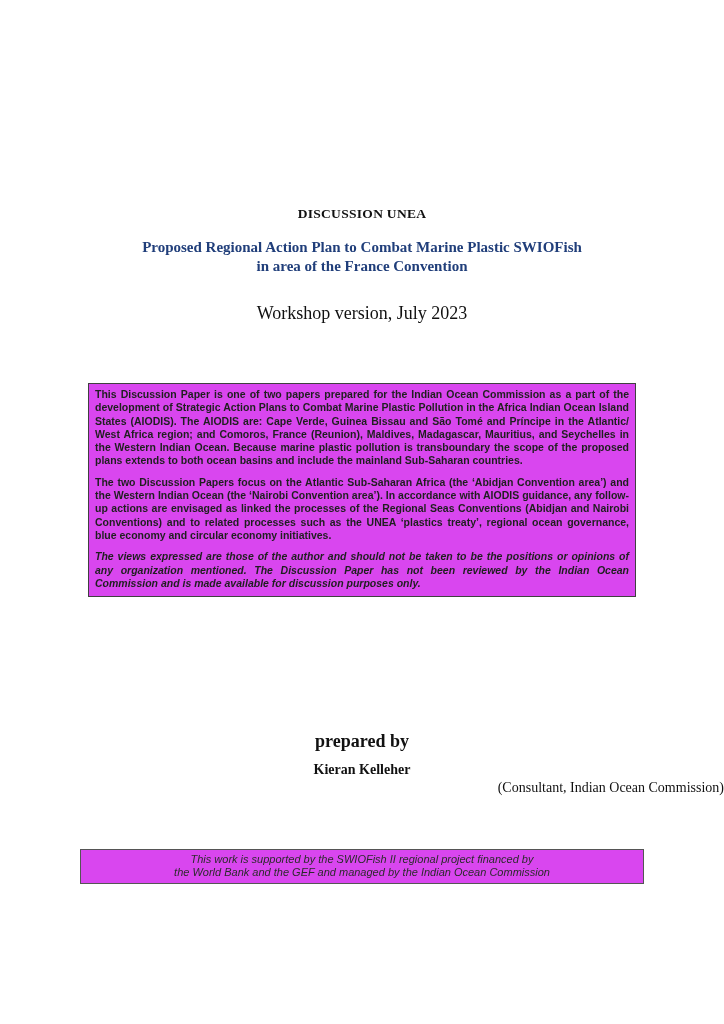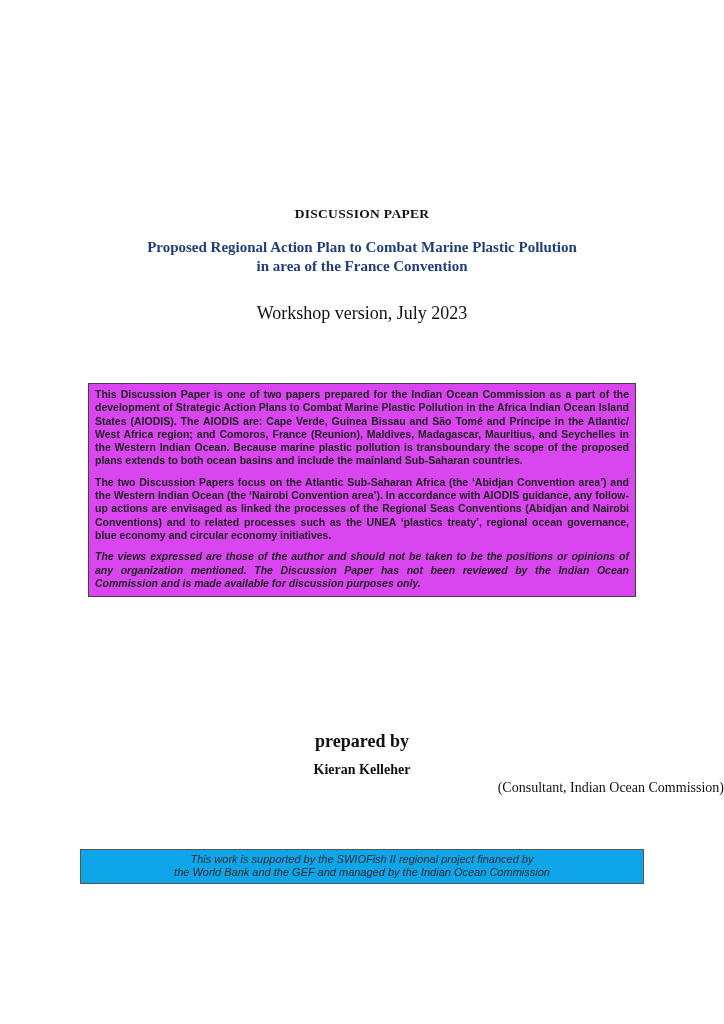--- a/index.html
+++ b/index.html
@@ -83,40 +83,40 @@
     font-family: "Liberation Serif", serif;
     font-size: 14px;
     color: #111111;
   }
   .support-box {
     position: absolute;
     top: 849px; left: 80px;
     width: 564px;
     box-sizing: border-box;
     border: 1px solid #555555;
-    background: #0ea5e9;
+    background: #d946ef;
     padding: 3px 6px 4px 6px;
     font-family: "Liberation Sans", sans-serif;
     font-style: italic;
     font-size: 11px;
     line-height: 13px;
     color: #2b2b2b;
     text-align: center;
   }
   .line { display: block; }
 </style>
 </head>
 <body>
 
 <div class="page">
 
-  <div class="kicker">DISCUSSION PAPER</div>
+  <div class="kicker">DISCUSSION UNEA</div>
 
   <div class="doc-title">
-    <span class="line">Proposed Regional Action Plan to Combat Marine Plastic Pollution</span>
+    <span class="line">Proposed Regional Action Plan to Combat Marine Plastic SWIOFish</span>
     <span class="line">in area of the France Convention</span>
   </div>
 
   <div class="version-line">Workshop version, July 2023</div>
 
   <div class="abstract-box">
     <p>This Discussion Paper is one of two papers prepared for the Indian Ocean Commission as a part of the development of Strategic Action Plans to Combat Marine Plastic Pollution in the Africa Indian Ocean Island States (AIODIS).  The AIODIS are: Cape Verde, Guinea Bissau and São Tomé and Príncipe in the Atlantic/ West Africa region; and Comoros, France (Reunion), Maldives, Madagascar, Mauritius, and Seychelles in the Western Indian Ocean. Because marine plastic pollution is transboundary the scope of the proposed plans extends to both ocean basins and include the mainland Sub-Saharan countries.</p>
     <p>The two Discussion Papers focus on the Atlantic Sub-Saharan Africa (the ‘Abidjan Convention area’) and the Western Indian Ocean (the ‘Nairobi Convention area’). In accordance with AIODIS guidance, any follow-up actions are envisaged as linked the processes of the Regional Seas Conventions (Abidjan and Nairobi Conventions) and to related processes such as the UNEA ‘plastics treaty’, regional ocean governance, blue economy and circular economy initiatives.</p>
     <p class="last">The views expressed are those of the author and should not be taken to be the positions or opinions of any organization mentioned.  The Discussion Paper has not been reviewed by the Indian Ocean Commission and is made available for discussion purposes only.</p>
   </div>

